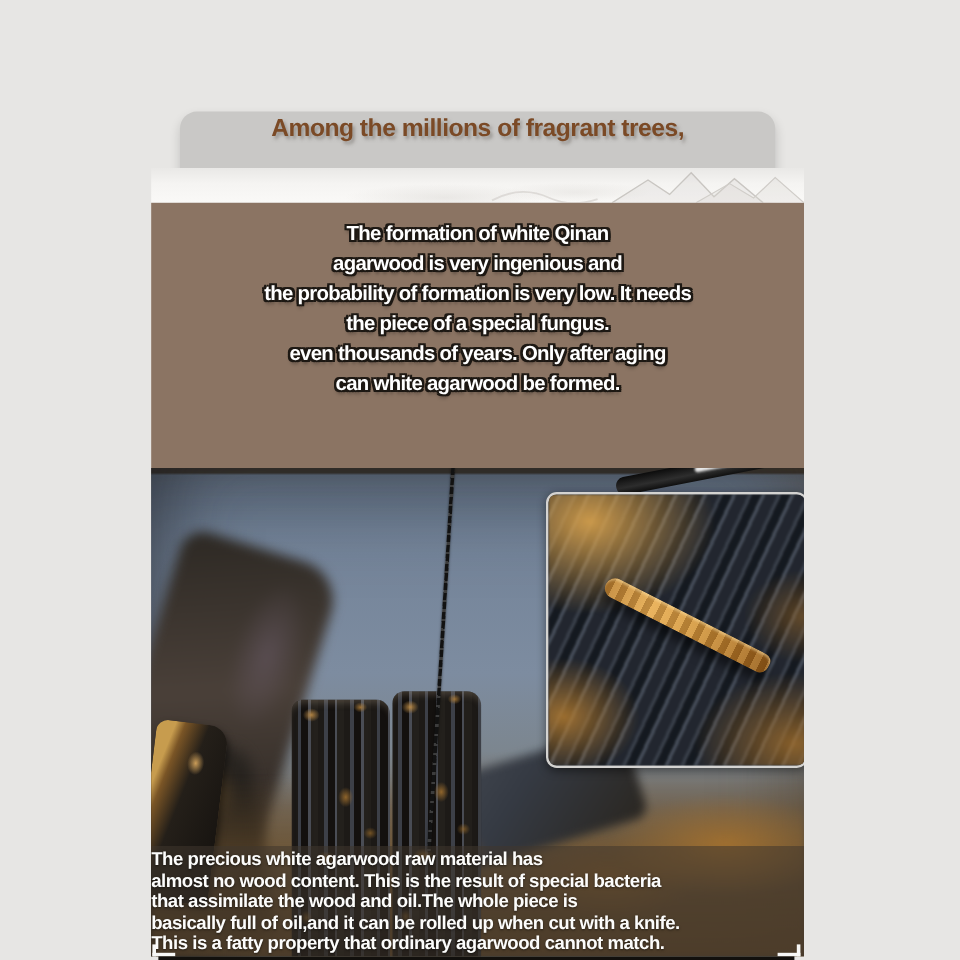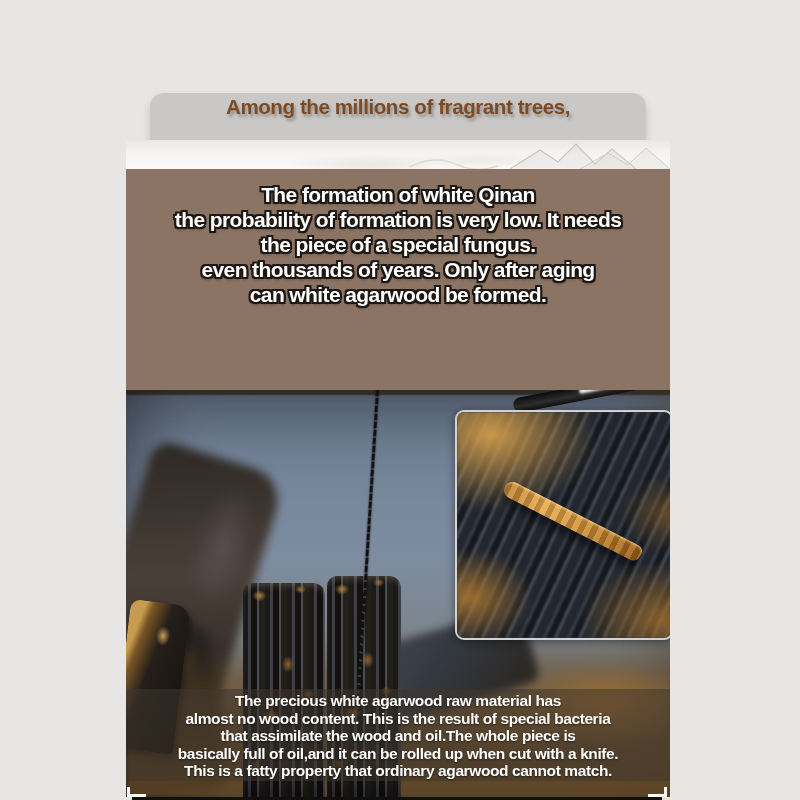--- a/index.html
+++ b/index.html
@@ -37,21 +37,21 @@
     overflow:hidden;
   }
   .mountain-svg { position:absolute; right:0; bottom:0; opacity:.7; }
 
   
   .formation-panel {
     position:absolute; left:0; top:29px; width:544px; height:221px;
     background:#8b7463; padding-top:13px; text-align:center; overflow:hidden;
   }
   .formation-line {
-    color:#ffffff; font-weight:bold; font-size:21px; line-height:25px;
+    color:#ffffff; font-weight:bold; font-size:17px; line-height:25px;
     letter-spacing:-0.6px; white-space:nowrap;
     text-shadow:
       -2px -2px 0 #1d1813, 2px -2px 0 #1d1813,
       -2px  2px 0 #1d1813, 2px  2px 0 #1d1813,
       -2px  0   0 #1d1813, 2px  0   0 #1d1813,
        0   -2px 0 #1d1813, 0    2px 0 #1d1813,
        0    3px 3px rgba(0,0,0,.35);
   }
 
   
@@ -184,23 +184,23 @@
     transform:rotate(27deg); transform-origin:left center;
     background:
       repeating-linear-gradient(90deg, rgba(80,45,5,.25) 0 6px, rgba(255,220,150,.18) 6px 12px),
       linear-gradient(90deg,#b97f33 0%,#e5ab53 28%,#d0953f 55%,#a76c24 85%,#8d5719 100%);
     border-radius:9px 7px 8px 9px;
     box-shadow:0 7px 9px rgba(0,0,0,.5), inset 0 2px 2px rgba(255,230,170,.5);
   }
 
   
   .caption-overlay {
-    position:absolute; left:0; top:299px; width:544px; height:92px;
+    position:absolute; left:0; top:315px; width:544px; height:92px;
     background:rgba(64,54,45,.55);
-    text-align:center; padding-top:3px;
+    text-align:left; padding-top:3px;
   }
   .caption-line {
     color:#fcfcfb; font-weight:bold; font-size:15.5px; line-height:17.6px;
     letter-spacing:-0.4px; white-space:nowrap;
     text-shadow:0 1px 2px rgba(0,0,0,.55);
   }
 
   
   .bottom-bar {
     position:absolute; left:6px; top:657px; width:530px; height:3px; background:#12100d;
@@ -226,20 +226,21 @@
   <div class="scroll-top">
     <svg class="mountain-svg" width="280" height="29" viewBox="0 0 280 29">
       <path d="M120 29 L150 10 L168 22 L186 4 L205 24 L222 9 L246 29" fill="rgba(198,194,190,0.28)" stroke="#b7b3ae" stroke-width="1.2"></path>
       <path d="M190 29 L218 13 L238 25 L256 8 L280 29" fill="rgba(205,201,197,0.3)" stroke="#c0bcb7" stroke-width="1"></path>
       <path d="M20 27 q24 -13 48 -2 q18 8 40 1" fill="none" stroke="#d4d1cd" stroke-width="1.5"></path>
     </svg>
   </div>
 
   <div class="formation-panel">
     <div class="formation-line">The formation of white Qinan</div>
+    <div class="formation-line">agarwood is very ingenious and</div>
     <div class="formation-line">the probability of formation is very low. It needs</div>
     <div class="formation-line">the piece of a special fungus.</div>
     <div class="formation-line">even thousands of years. Only after aging</div>
     <div class="formation-line">can white agarwood be formed.</div>
   </div>
 
   <div class="photo">
 
     <div class="saw-rod">
       <div class="saw-rod-highlight"></div>

